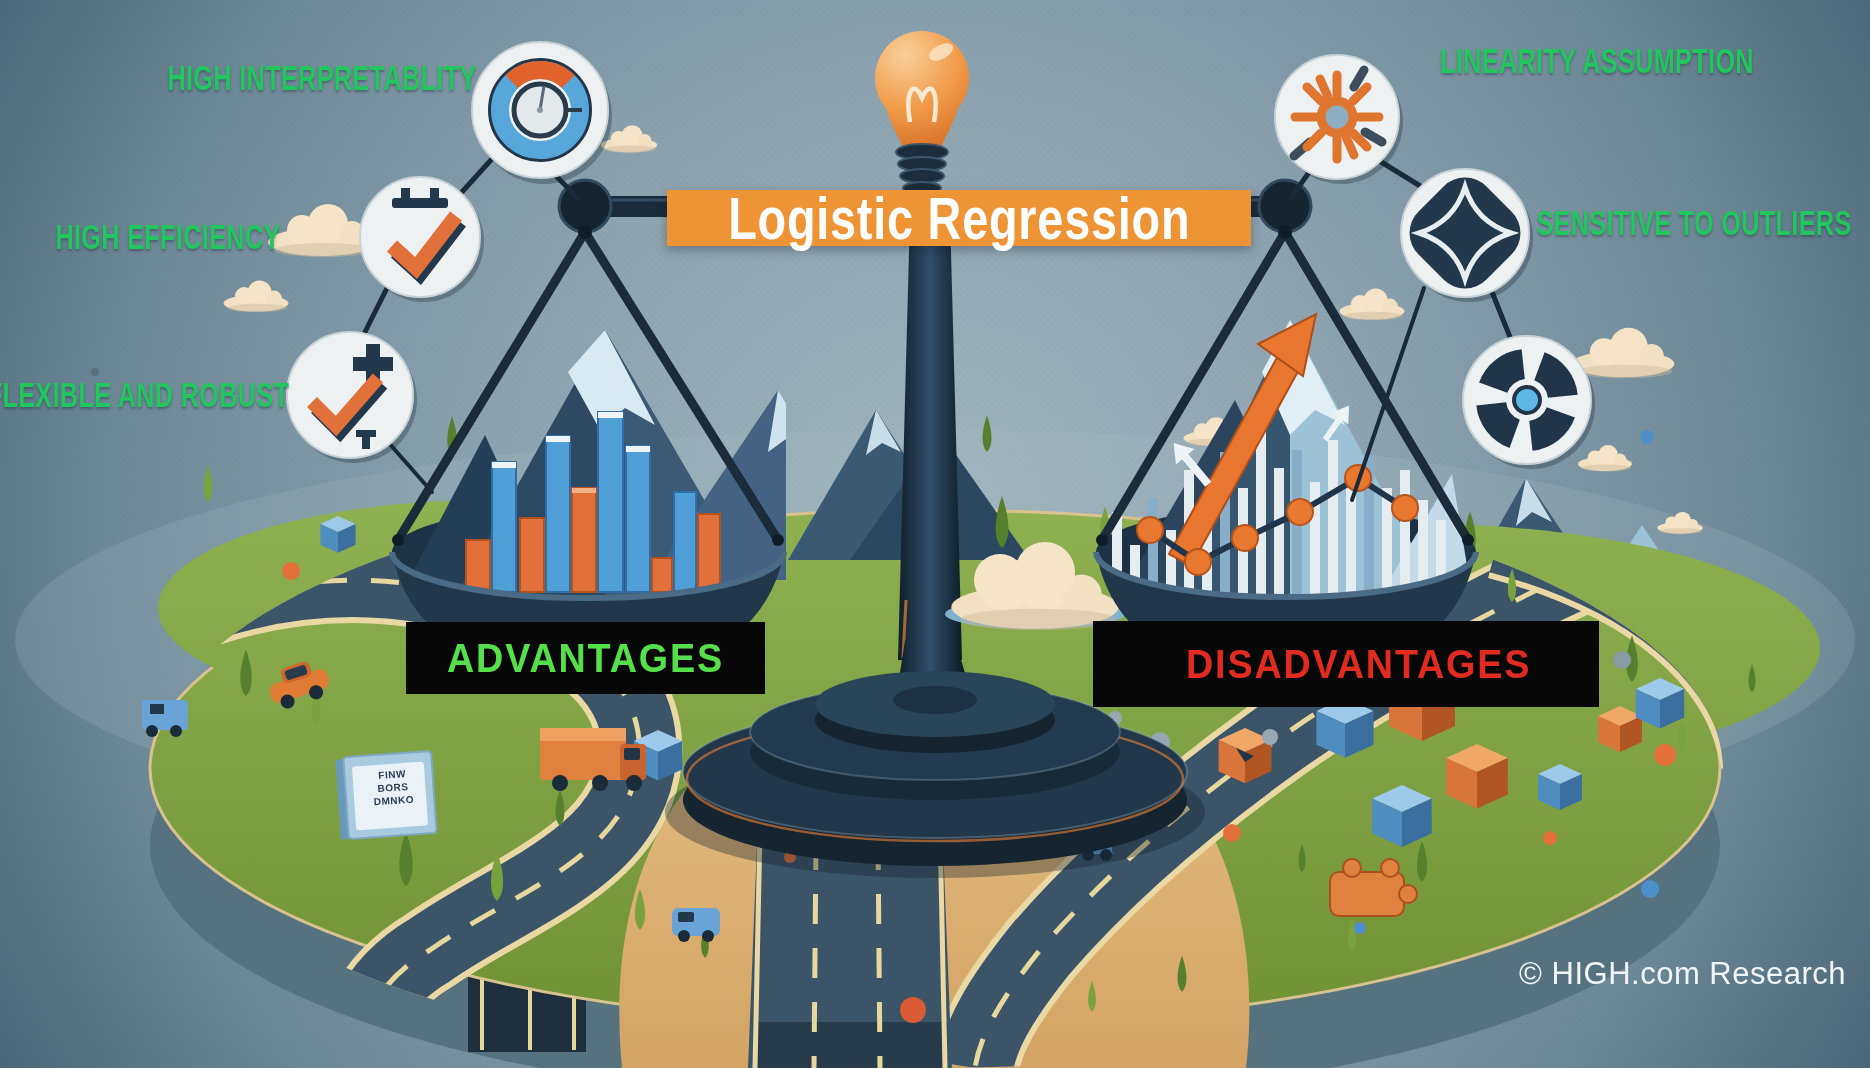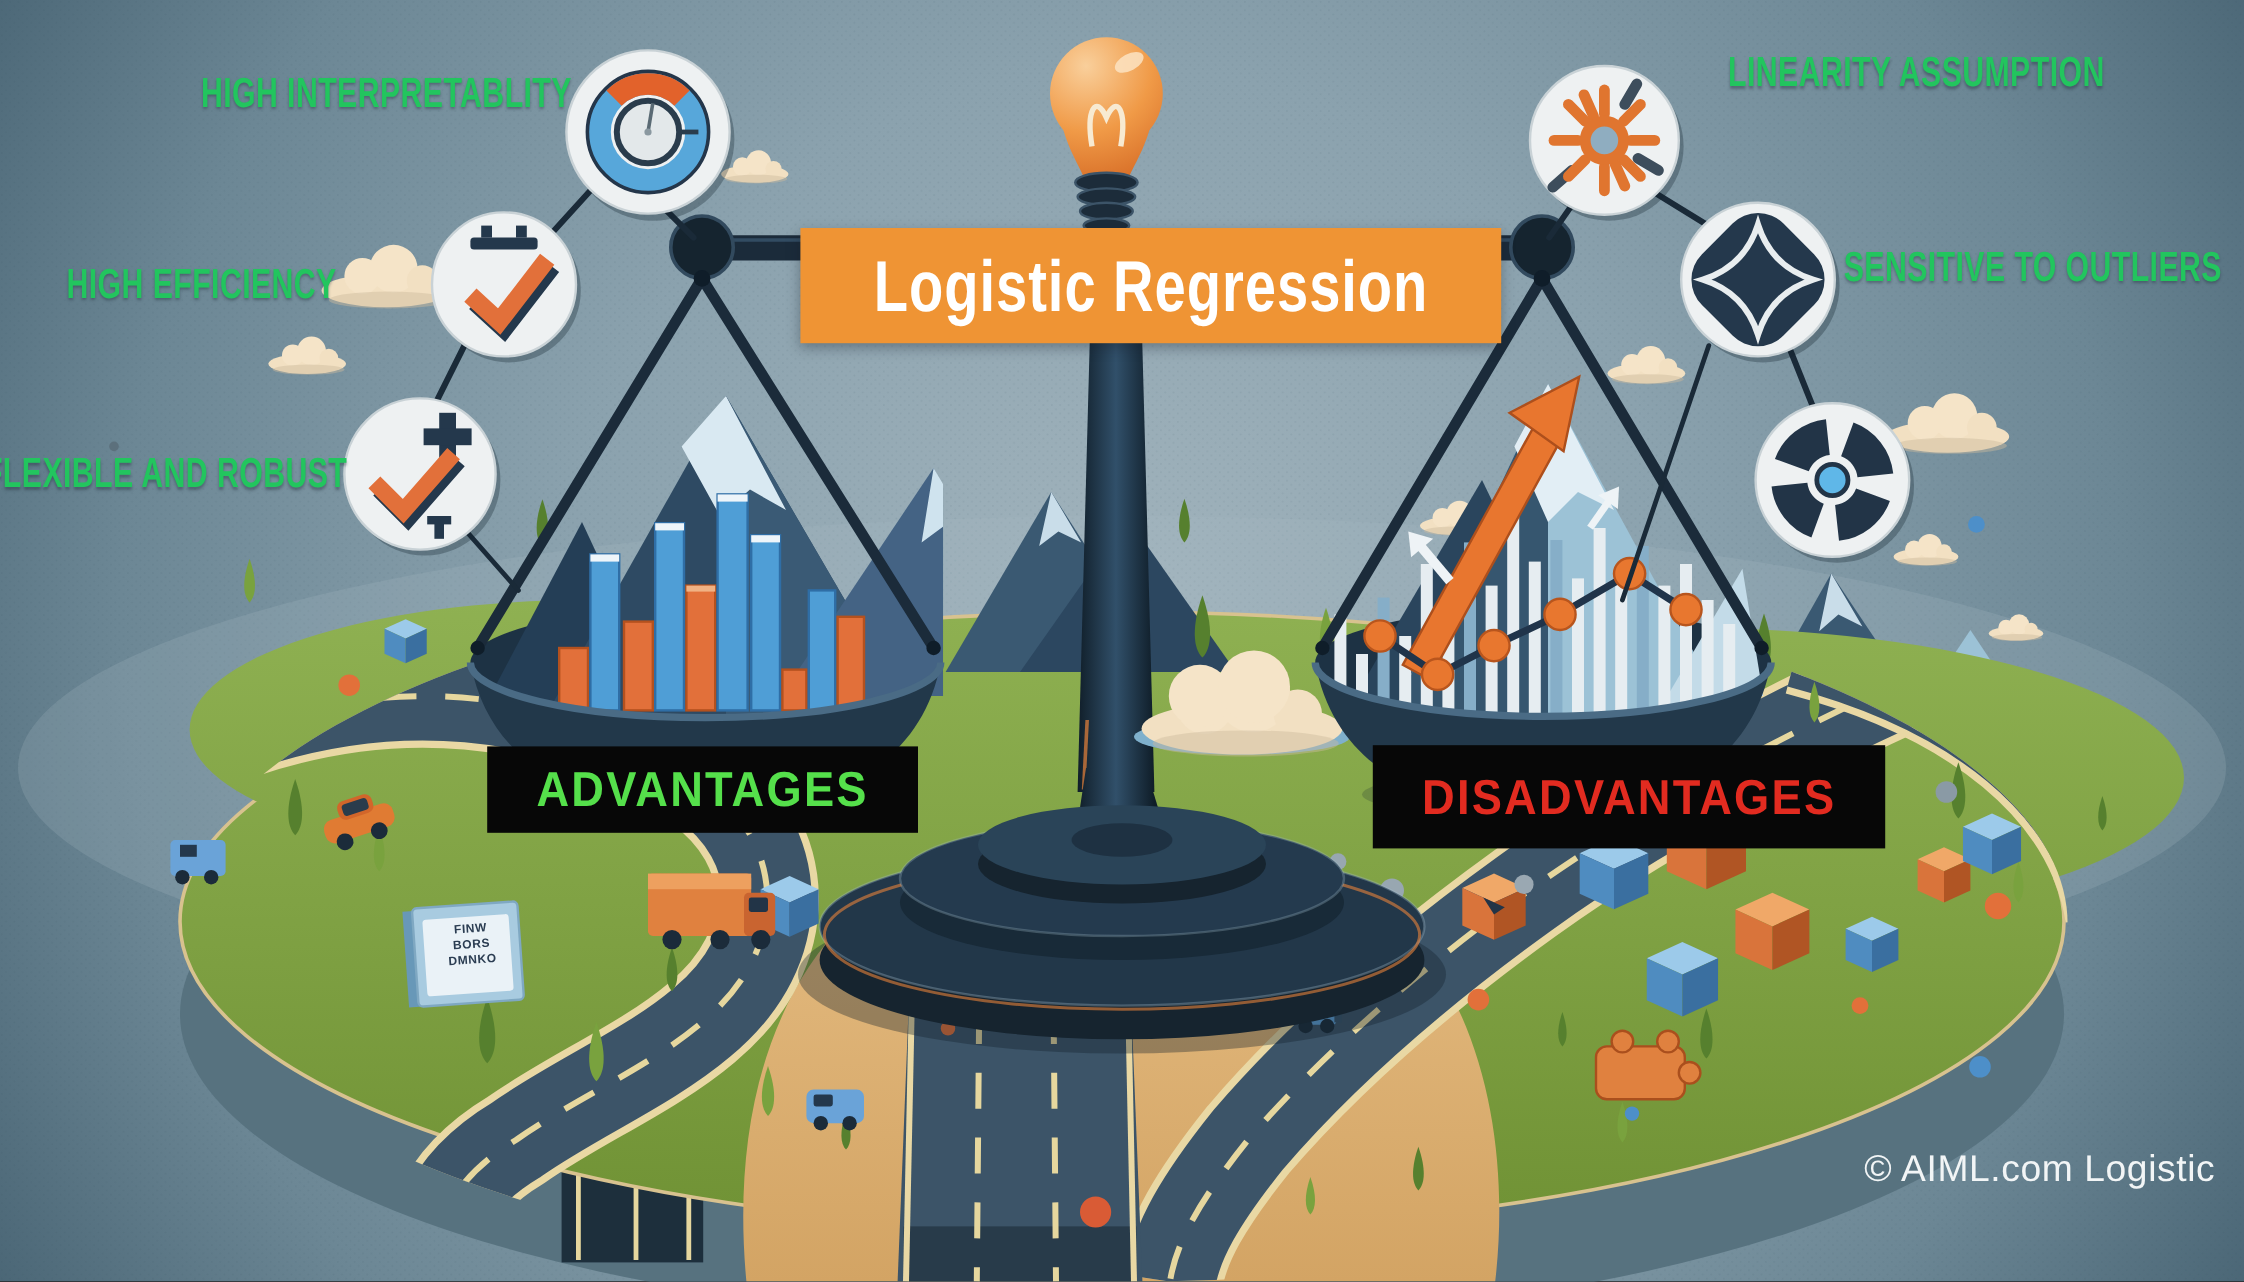--- a/index.html
+++ b/index.html
@@ -1,26 +1,26 @@
 <!DOCTYPE html>
 <html><head>
 <meta charset="utf-8">
 <style>
   html,body{margin:0;padding:0;background:#222;}
   .stage{position:relative;width:1870px;height:1068px;overflow:hidden;font-family:"Liberation Sans",sans-serif;}
   .stage svg{position:absolute;left:0;top:0;}
   .label{position:absolute;transform:translateX(-50%);white-space:nowrap;color:#22c55e;font-weight:bold;font-size:35px;line-height:1;text-shadow:0 2px 3px rgba(30,42,54,.4);}
   .label span{display:inline-block;transform:scaleX(.72);transform-origin:center;letter-spacing:.5px;}
-  .banner{position:absolute;left:667px;top:190px;width:584px;height:96px;background:#ef9434;display:flex;align-items:center;justify-content:center;box-shadow:0 4px 10px rgba(20,30,40,.35);}
+  .banner{position:absolute;left:667px;top:190px;width:584px;height:56px;background:#ef9434;display:flex;align-items:center;justify-content:center;box-shadow:0 4px 10px rgba(20,30,40,.35);}
   .banner span{color:#ffffff;font-weight:bold;font-size:60px;white-space:nowrap;display:inline-block;transform:scaleX(.78);letter-spacing:1px;}
   .panel-box{position:absolute;background:#070707;display:flex;align-items:center;justify-content:center;}
   .panel-box span{font-weight:bold;font-size:41px;letter-spacing:2px;white-space:nowrap;display:inline-block;transform:scaleX(.92);}
   .adv{left:406px;top:622px;width:359px;height:72px;}
   .adv span{color:#55e04b;}
-  .dis{left:1144px;top:621px;width:427px;height:86px;}
+  .dis{left:1093px;top:621px;width:481px;height:86px;padding-left:25px;}
   .dis span{color:#e22b20;}
   .watermark{position:absolute;right:24px;top:956px;color:#f2f5f6;font-size:31px;letter-spacing:.5px;}
   .sign-text{position:absolute;left:356px;top:768px;width:74px;transform:rotate(-4deg);text-align:center;color:#2b3d52;font-weight:bold;font-size:10px;line-height:1.3;letter-spacing:.5px;}
   .tA{fill:#56802e;} .tB{fill:#79a23e;}
 </style>
 </head>
 <body>
 
 <div class="stage">
 
@@ -516,15 +516,15 @@
 <div class="panel-box dis">
   <span>DISADVANTAGES</span>
 </div>
 
 <div class="sign-text">
   <div>FINW</div>
   <div>BORS</div>
   <div>DMNKO</div>
 </div>
 
-<div class="watermark">© AIML.com Logistic</div>
+<div class="watermark">© HIGH.com Research</div>
 
 </div>
 
 </body></html>

